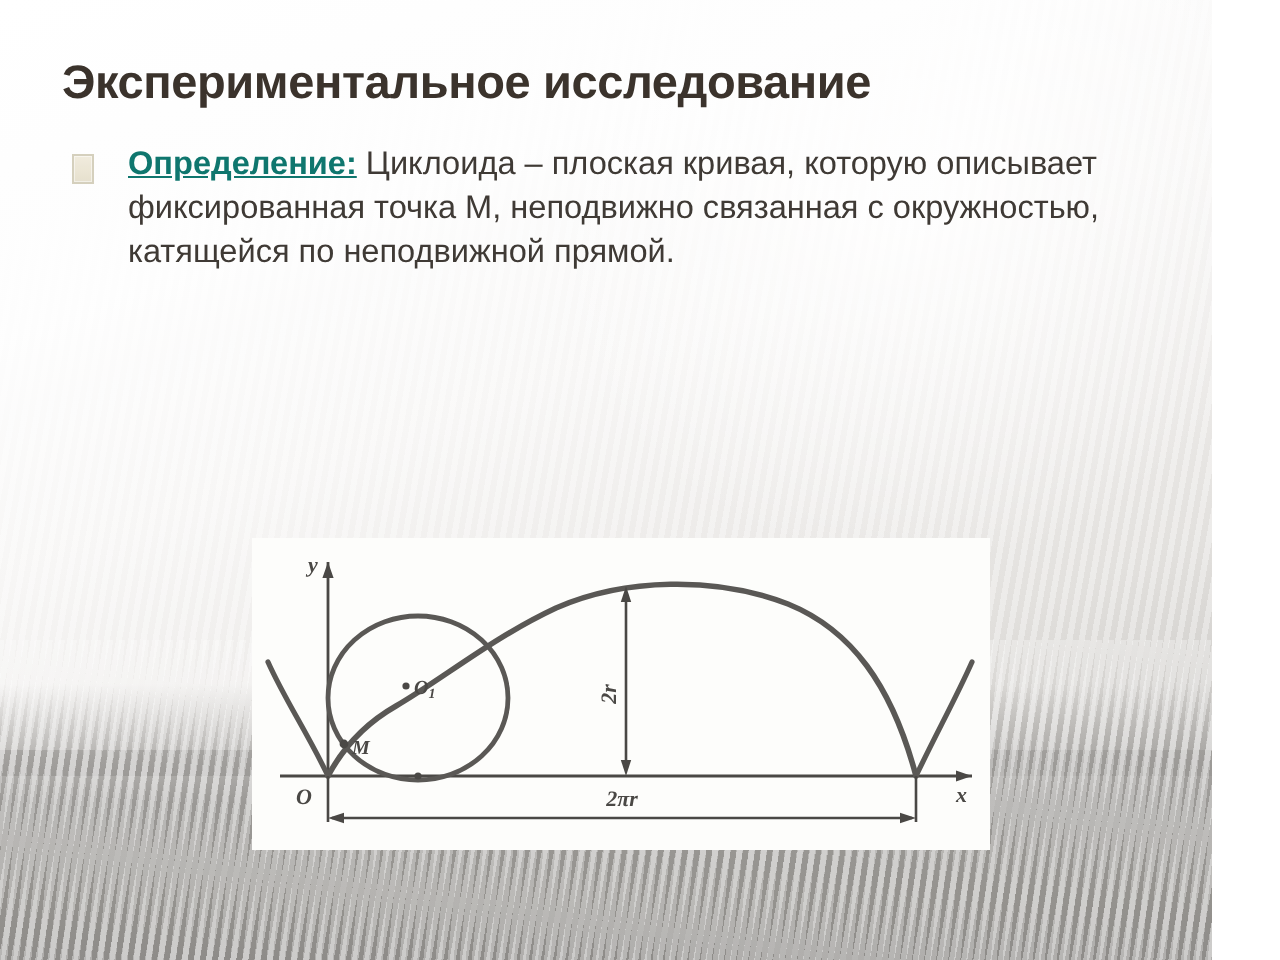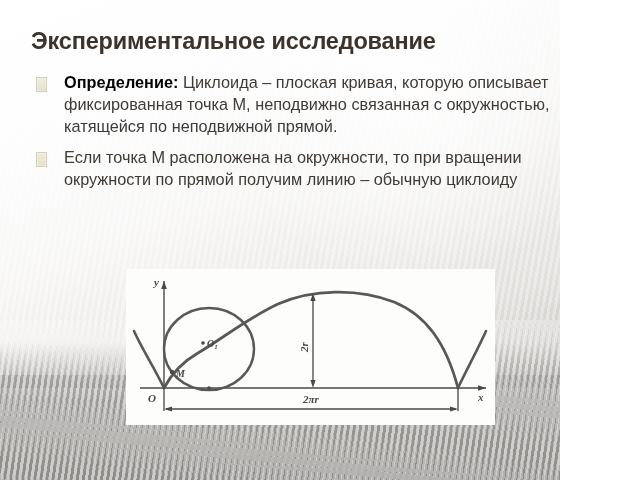--- a/index.html
+++ b/index.html
@@ -9,21 +9,21 @@
   body {
     width: 640px;
     height: 480px;
     overflow: hidden;
     font-family: "Liberation Sans", sans-serif;
     background: #ffffff;
   }
 
   #slide {
     position: relative;
-    width: 560px;
+    width: 606px;
     height: 480px;
     overflow: hidden;
     background: #f2f1ef;
   }
 
   
   .bg-base {
     position: absolute;
     inset: 0;
     background:
@@ -135,21 +135,22 @@
   }
 
   .bullet-text {
     flex: 1 1 auto;
     font-size: 16.3px;
     line-height: 1.345;
     color: #3f3a35;
   }
   .bullet-text b {
     font-weight: bold;
-    color: #000000;
+    color: #0f766e;
+    text-decoration: underline;
   }
 
   
   #figure {
     position: absolute;
     left: 126px;
     top: 269px;
     width: 369px;
     height: 156px;
     background: #fdfdfb;
@@ -192,24 +193,20 @@
 
     <div id="title">Экспериментальное исследование</div>
 
     <div id="bullets">
 
       <div class="bullet-row">
         <span class="bullet-marker"></span>
         <span class="bullet-text"><b>Определение:</b><span> Циклоида – плоская кривая, которую описывает фиксированная точка М, неподвижно связанная с окружностью, катящейся по неподвижной прямой.</span></span>
       </div>
 
-      <div class="bullet-row">
-        <span class="bullet-marker"></span>
-        <span class="bullet-text"><span>Если точка М расположена на окружности, то при вращении окружности по прямой получим линию – обычную циклоиду</span></span>
-      </div>
 
     </div>
 
     <div id="figure">
       <svg width="369" height="156" viewBox="0 0 369 156" xmlns="http://www.w3.org/2000/svg">
 
         <g stroke="#4a4845" stroke-width="1.4" fill="none">
           <line x1="14" y1="119" x2="360" y2="119"></line>
           <path d="M360 119 L352 116.2 L352 121.8 Z" fill="#4a4845" stroke="none"></path>
         </g>

